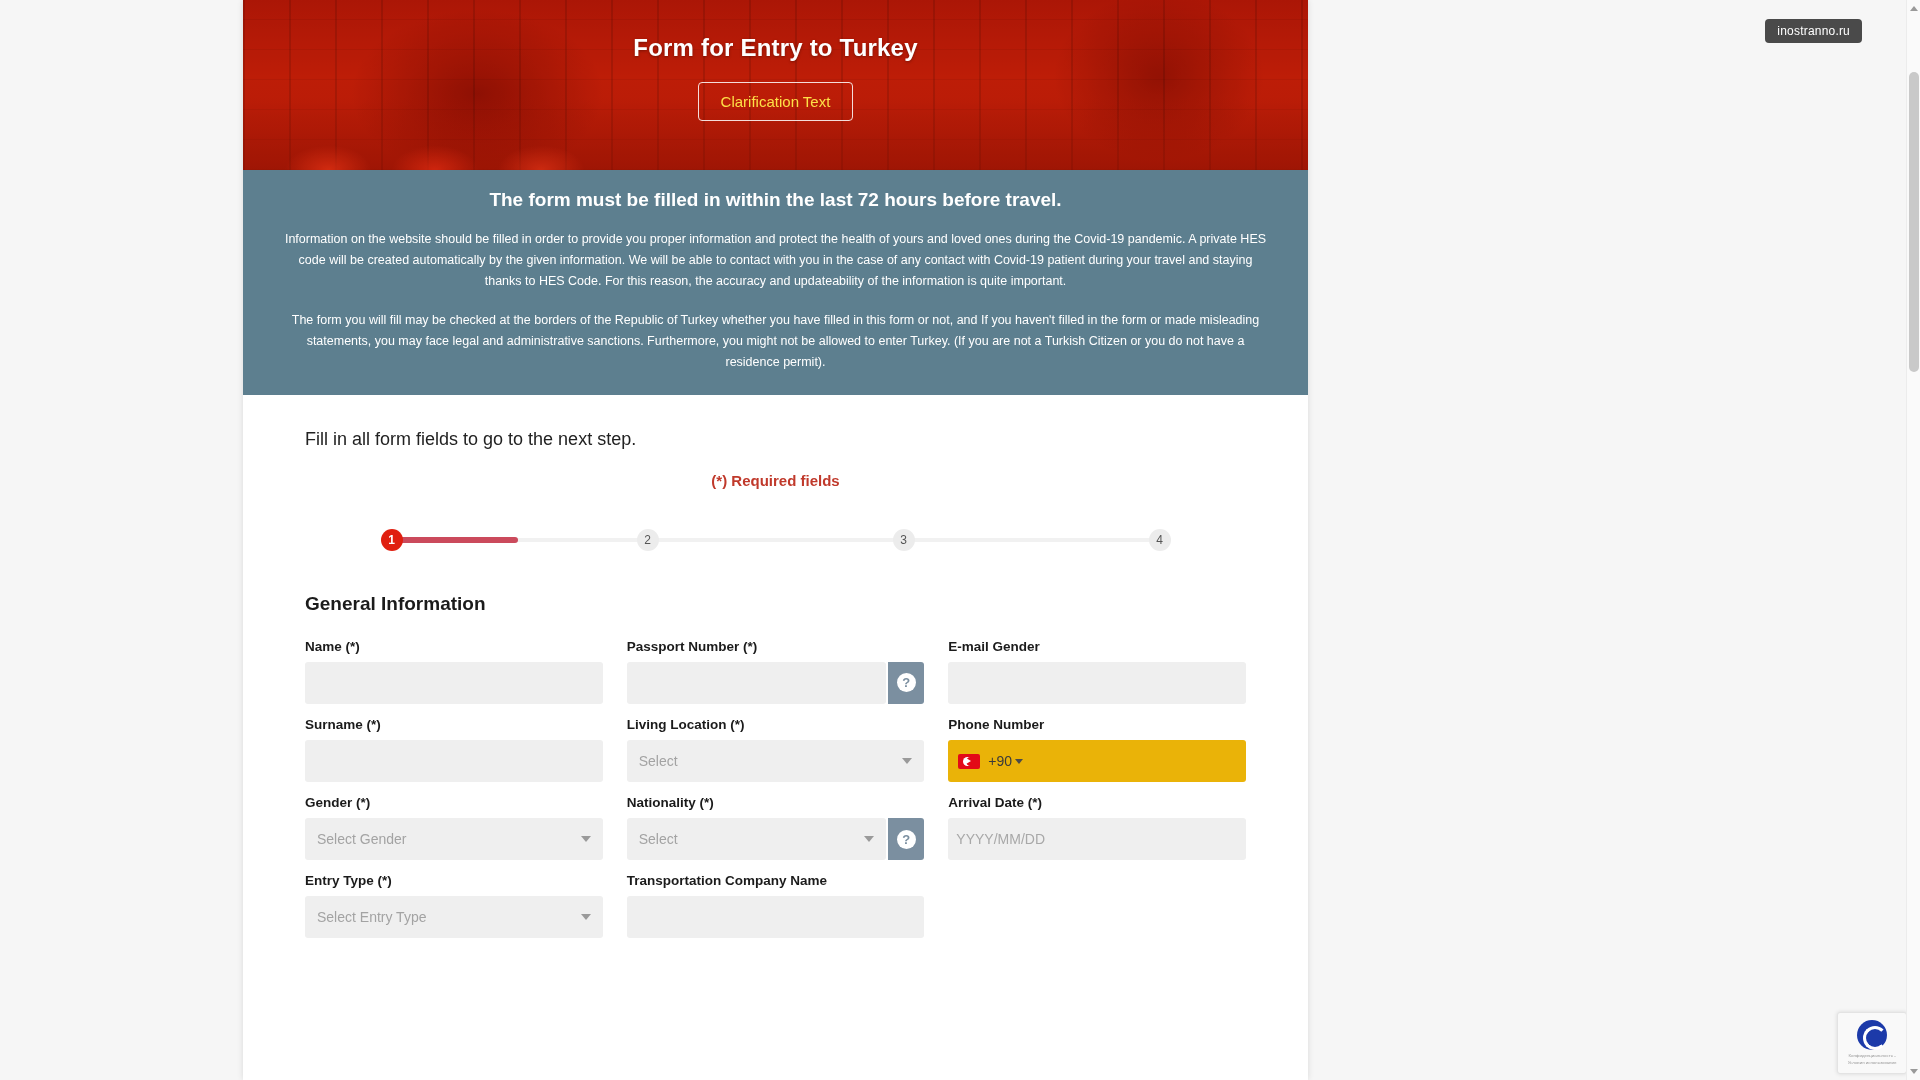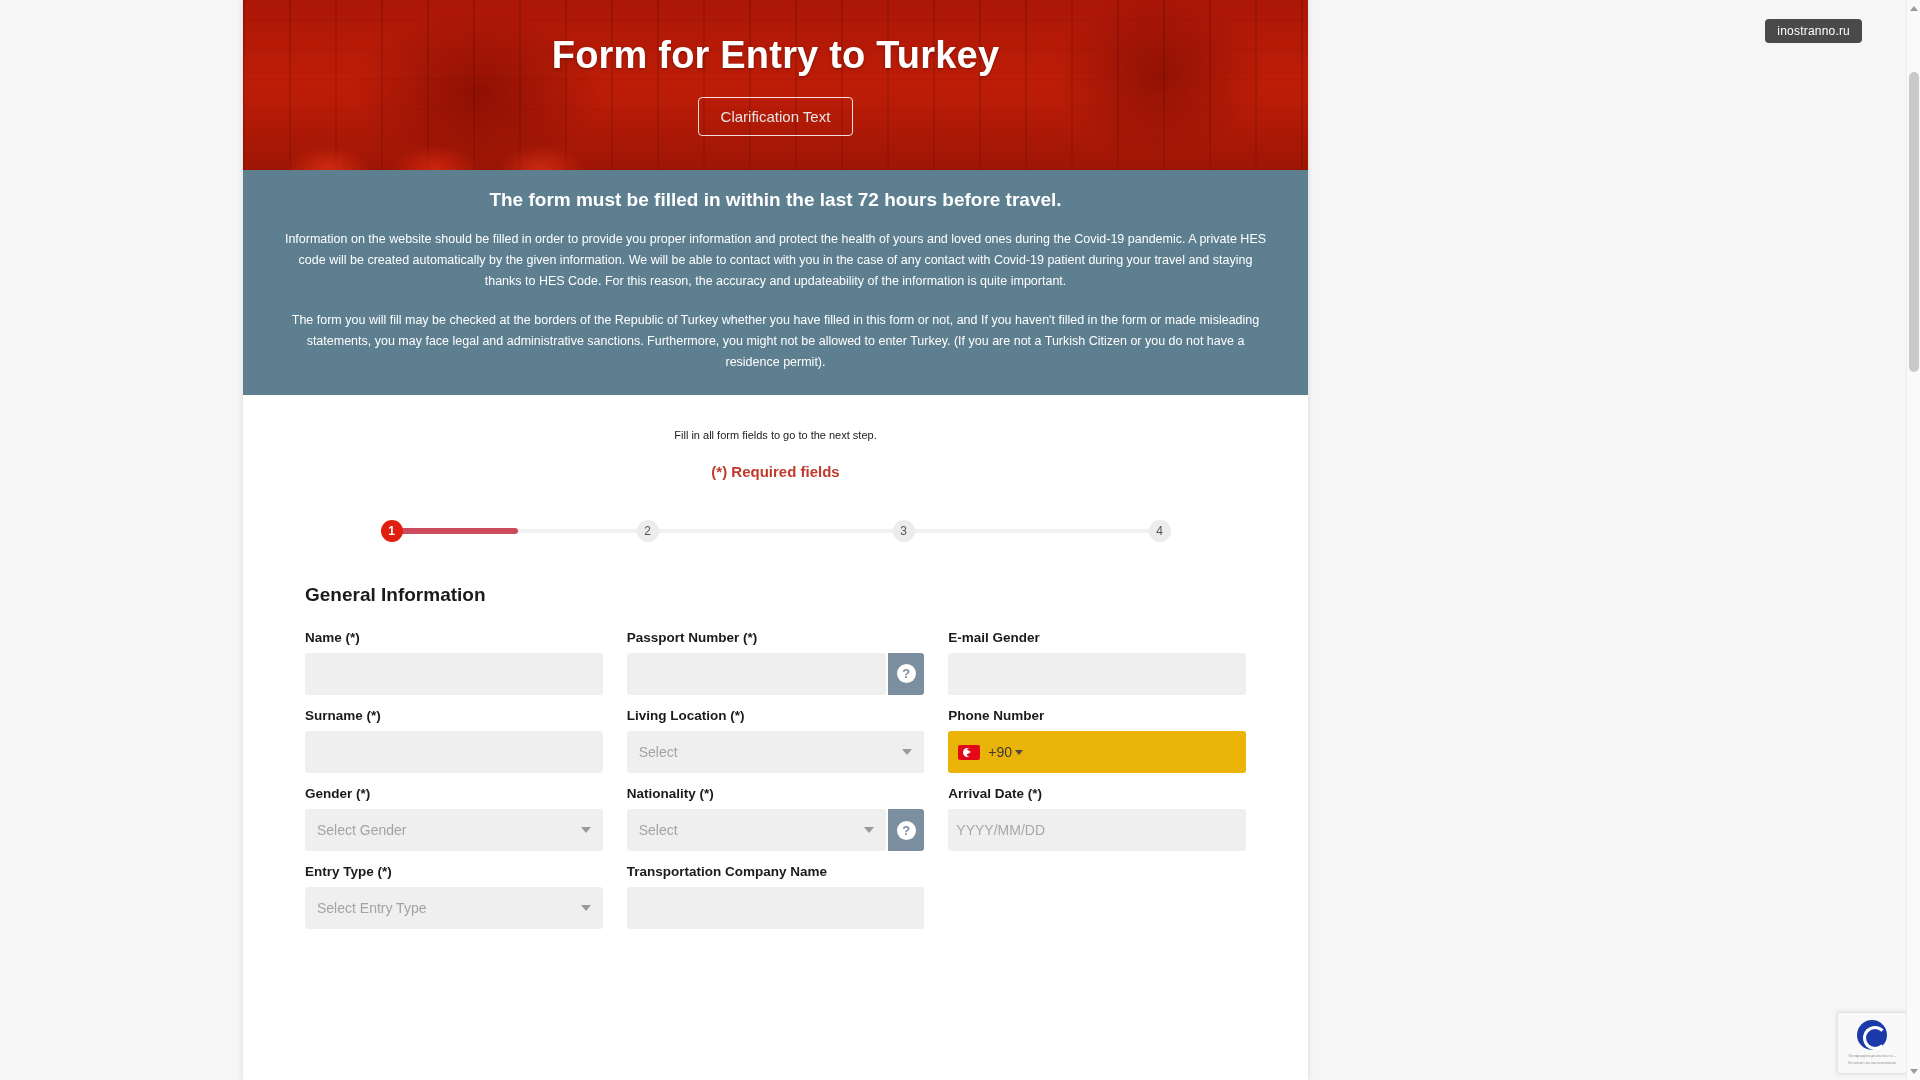--- a/index.html
+++ b/index.html
@@ -72,30 +72,30 @@
     mix-blend-mode: multiply;
   }
   .hero-inner {
     position: relative;
     text-align: center;
     padding-top: 34px;
   }
   .hero-title {
     margin: 0;
     color: #ffffff;
-    font-size: 38px;
+    font-size: 24px;
     font-weight: bold;
     letter-spacing: .2px;
     text-shadow: 0 1px 3px rgba(0,0,0,.35);
   }
   .clarify-btn {
     display: inline-block;
     margin-top: 20px;
     padding: 10px 22px;
-    color: #e5e5e5;
+    color: #fde047;
     font-size: 15px;
     border: 1px solid rgba(255,255,255,0.85);
     border-radius: 4px;
     background: transparent;
     cursor: pointer;
     font-family: inherit;
   }
 
   
   .info-banner {
@@ -118,22 +118,21 @@
     font-weight: 400;
   }
   .info-para:last-child { margin-bottom: 2px; }
 
   
   .form-area {
     background: #ffffff;
     padding: 26px 62px 40px;
   }
   .hint-line {
-    text-align: center;
-    font-size: 11px;
+    font-size: 18px;
     color: #222;
     margin: 8px 0 16px;
   }
   .required-line {
     text-align: center;
     font-size: 15px;
     color: #c0392b;
     font-weight: bold;
     margin: 22px 0 0;
   }

